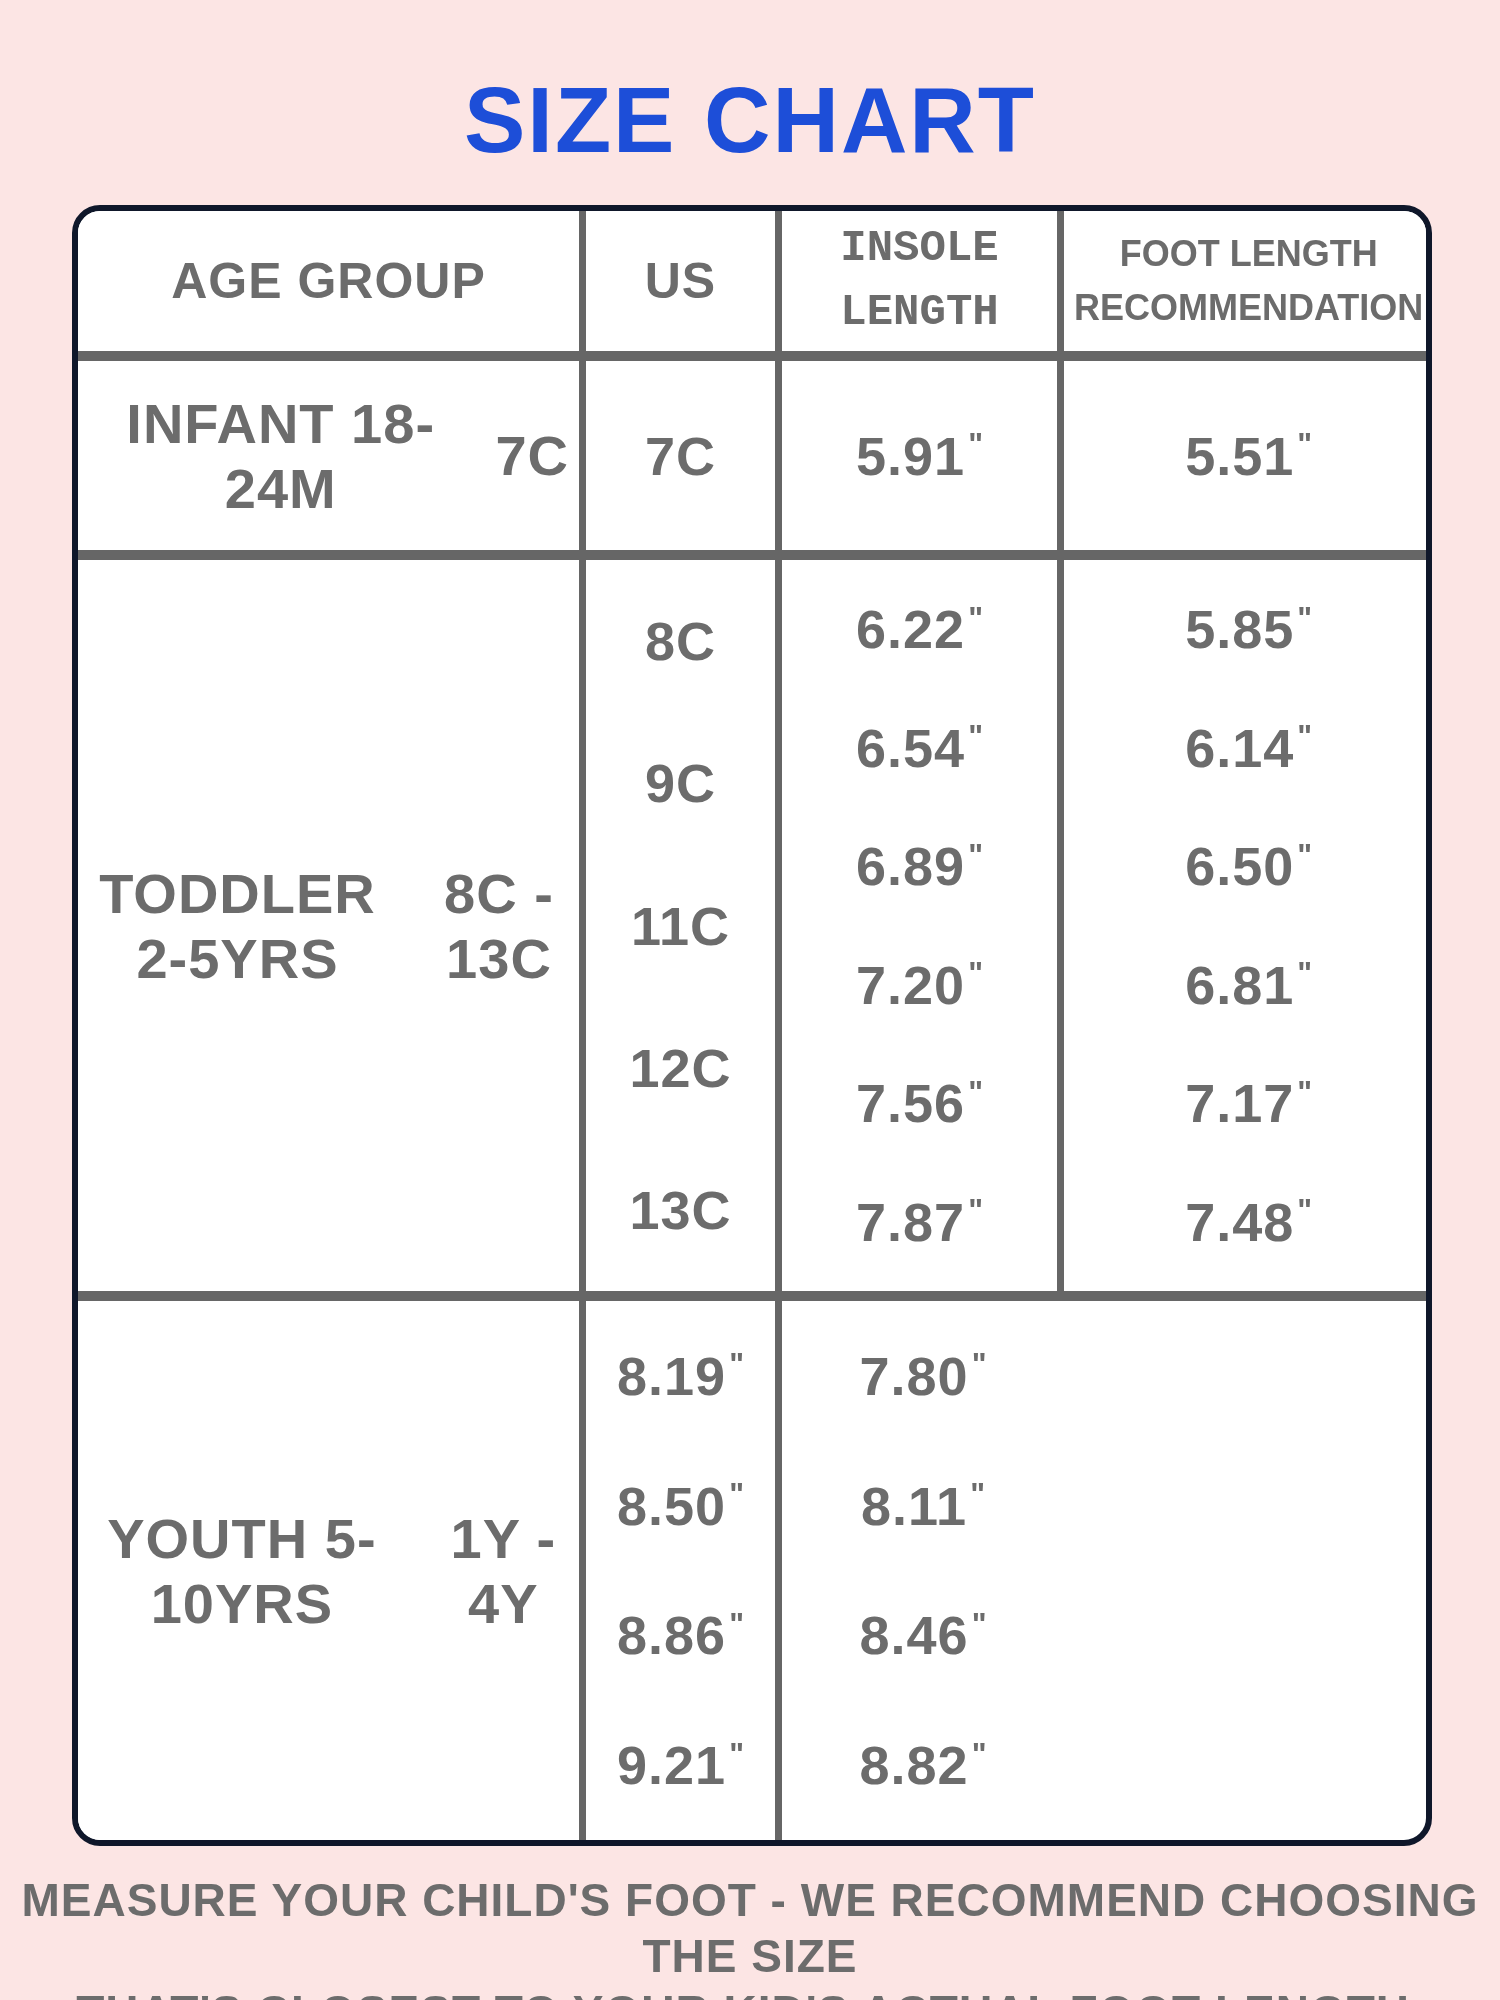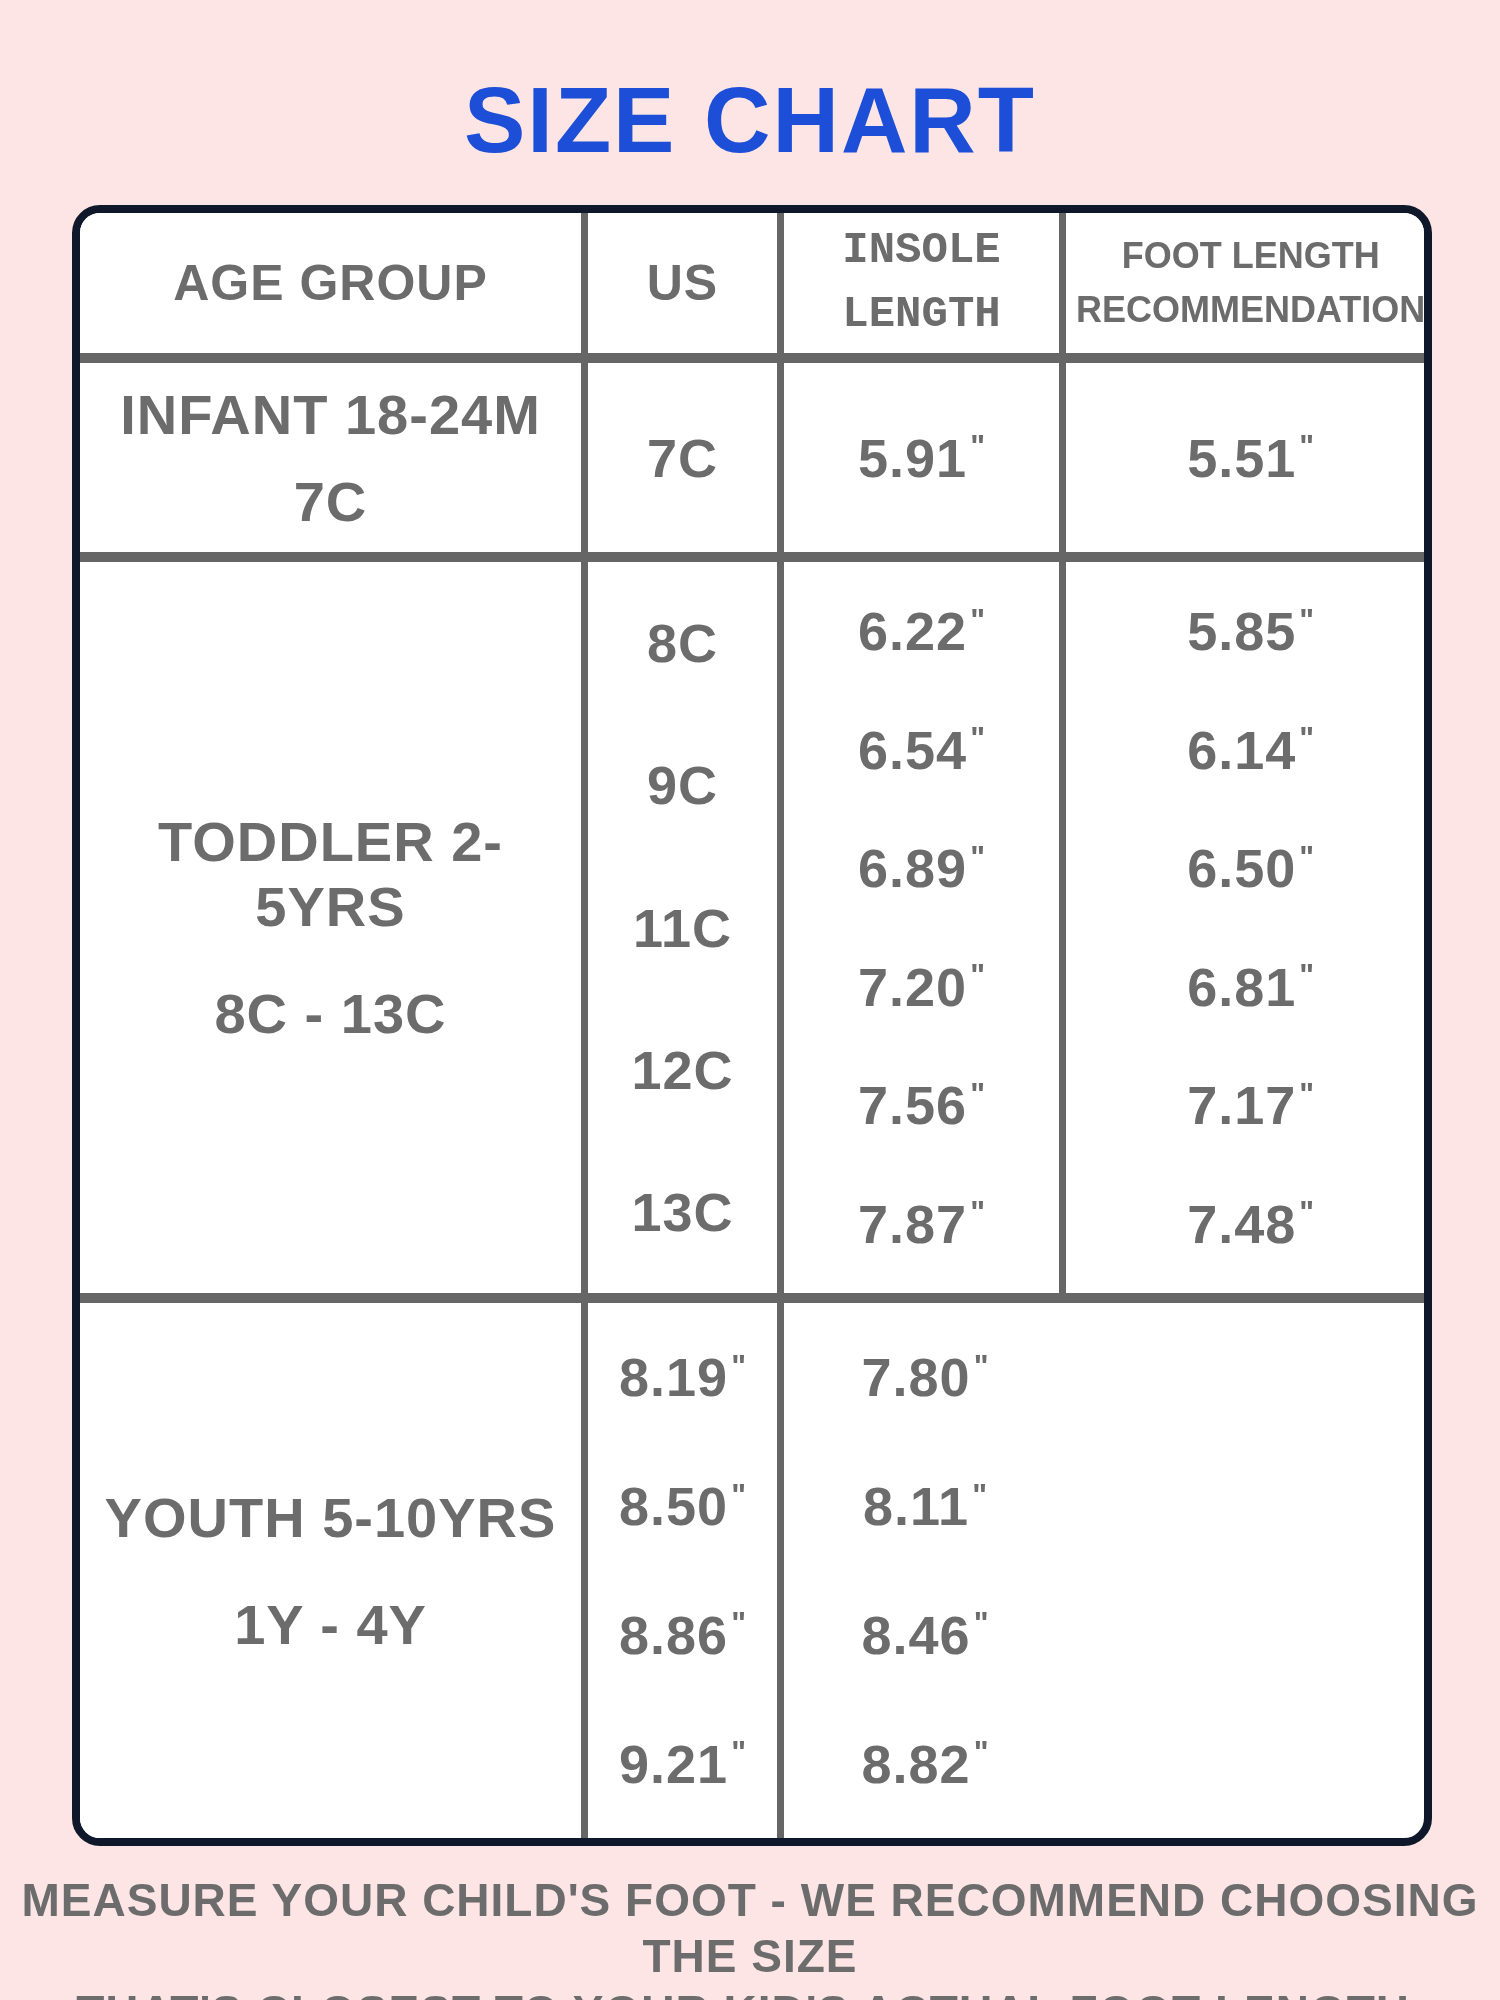--- a/index.html
+++ b/index.html
@@ -22,21 +22,21 @@
     letter-spacing: 2px;
     color: #1d4ed8;
   }
 
   .size-table {
     position: absolute;
     left: 72px; top: 205px;
     width: 1360px; height: 1641px;
     box-sizing: border-box;
     background: #ffffff;
-    border: 8px solid #0f172a;
+    border: 6px solid #0f172a;
     border-radius: 28px;
     overflow: hidden;
     display: grid;
     grid-template-columns: 508px 196px 282px 1fr;
     grid-template-rows: 150px 199px 741px 1fr;
   }
 
   .cell {
     box-sizing: border-box;
     border-right: 7px solid #666666;
@@ -51,21 +51,21 @@
   .last-row { border-bottom: none; }
 
   
   .h { font-weight: 700; color: #6c6c6c; }
   .h-age, .h-us { font-size: 50px; letter-spacing: 1px; }
   .h-insole { font-size: 44px; line-height: 1.45; padding: 16px 30px; font-family: Liberation Mono, monospace; }
   .h-foot { font-size: 36px; line-height: 1.5; padding: 16px 10px; }
 
   
   .group {
-    flex-direction: column;
+    flex-direction: row;
     font-size: 56px;
     font-weight: 700;
     letter-spacing: 1px;
     gap: 42px;
     padding: 4px 10px;
   }
   .group-infant { gap: 22px; }
 
   
   .sizes {

